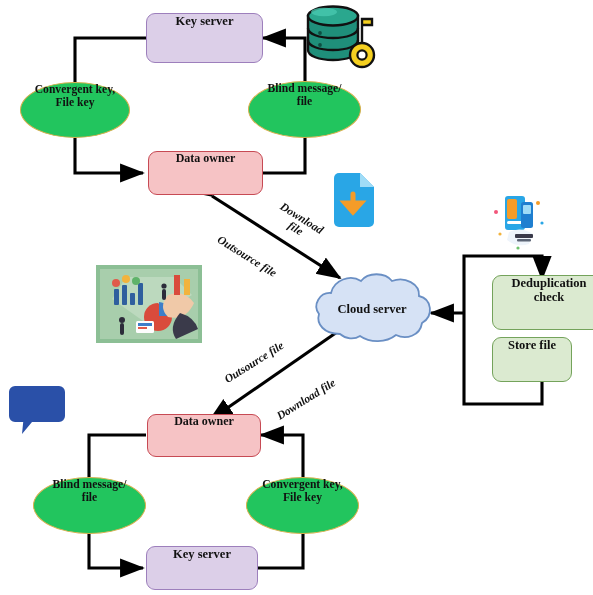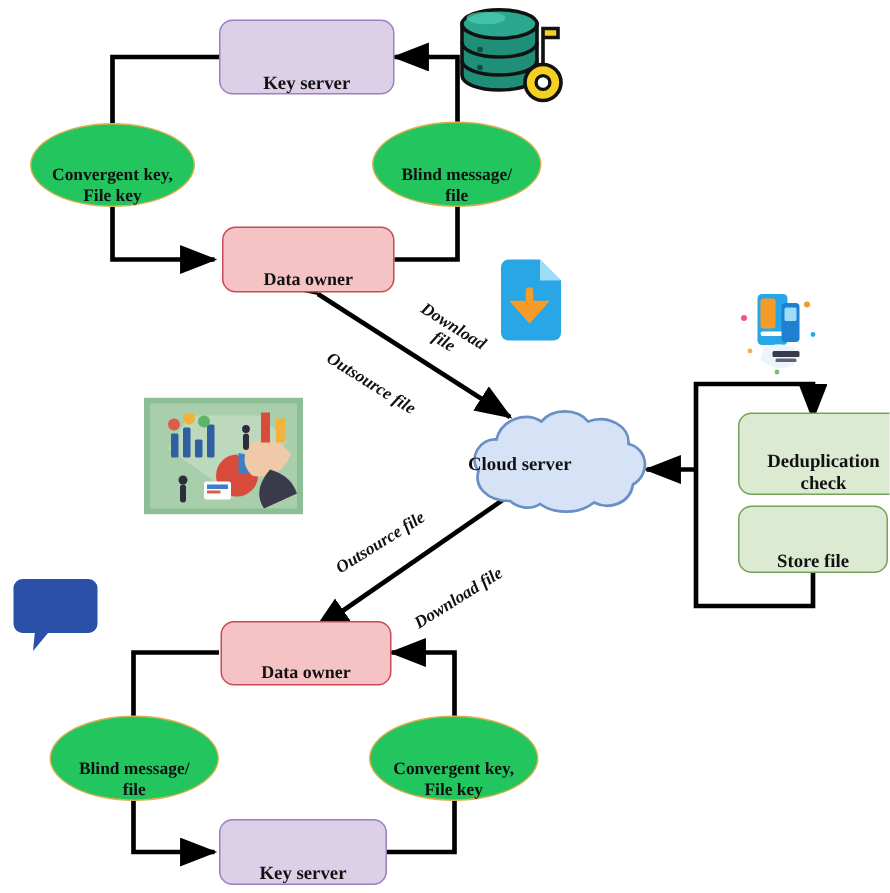--- a/index.html
+++ b/index.html
@@ -4,34 +4,34 @@
 <title>Secure Deduplication Architecture Diagram</title>
 <style>
   html,body{margin:0;padding:0;background:#ffffff;}
   body{
     font-family:"Liberation Serif","DejaVu Serif",serif;
     width:593px;height:595px;overflow:hidden;
   }
   #canvas{position:relative;width:593px;height:595px;background:#fff;}
   svg#wires{position:absolute;left:0;top:0;width:593px;height:595px;}
 
-  .node{position:absolute;box-sizing:border-box;display:flex;align-items:flex-end;
+  .node{position:absolute;box-sizing:border-box;display:flex;align-items:flex-start;
         justify-content:center;text-align:center;font-weight:bold;color:#111;
         line-height:1.15;z-index:4;}
 
   .box{border-radius:9px;}
   .keysrv{background:#dccfe8;border:1.6px solid #9d7fbc;font-size:12.5px;}
   .owner {background:#f6c3c5;border:1.6px solid #c74a54;font-size:12px;}
   .green {background:#dbead0;border:1.6px solid #74a35b;font-size:12.5px;}
 
   .ellipse{background:#22c55e;border:1.6px solid #d8b04e;border-radius:50%;
            font-size:11.6px;}
 
   .cloudlbl{position:absolute;z-index:6;font-weight:bold;font-size:12.5px;color:#111;
-            width:120px;}
+            width:120px;text-align:center;}
 
   .edgelabel{position:absolute;z-index:7;font-weight:bold;font-style:italic;
              font-size:11.5px;color:#111;white-space:pre-line;text-align:center;
              line-height:1.1;}
 
   .icon{position:absolute;z-index:5;}
 </style>
 </head>
 <body>
 
@@ -104,21 +104,21 @@
 
   <div class="cloudlbl" style="left:312px;top:302px;">
     <span>Cloud server</span>
   </div>
 
   <div class="node box green" style="left:492px;top:275px;width:114px;height:55px;">
     <span style="white-space:pre-line;">Deduplication
 check</span>
   </div>
 
-  <div class="node box green" style="left:492px;top:337px;width:100px;height:45px;">
+  <div class="node box green" style="left:492px;top:337px;width:80px;height:45px;">
     <span>Store file</span>
   </div>
 
   <div class="node box owner" style="left:147px;top:414px;width:114px;height:43px;">
     <span>Data owner</span>
   </div>
 
   <div class="node ellipse" style="left:33px;top:477px;width:113px;height:57px;">
     <span style="white-space:pre-line;">Blind message/
 file</span>

